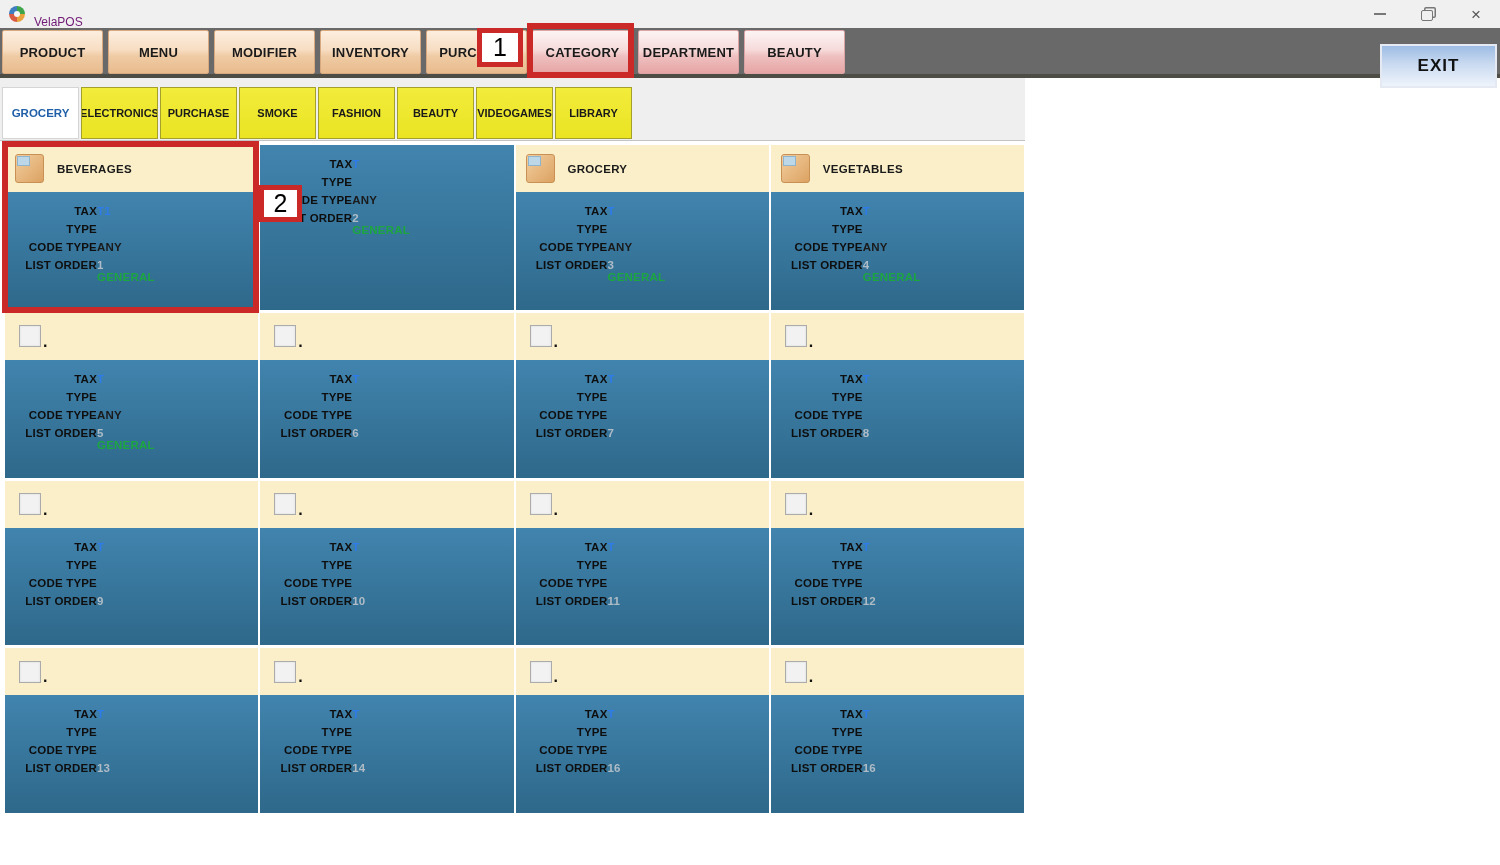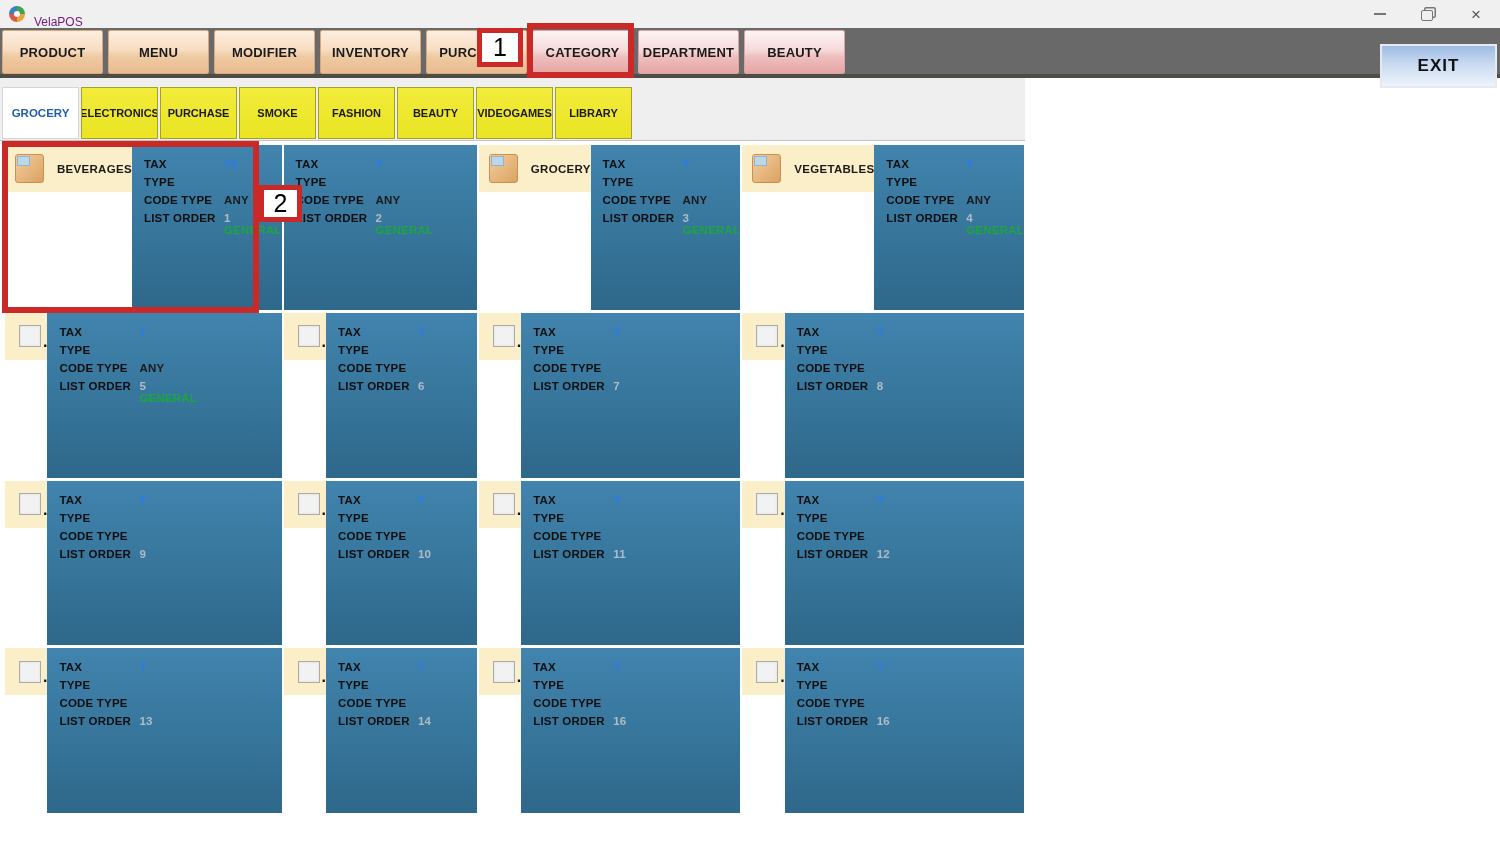--- a/index.html
+++ b/index.html
@@ -40,21 +40,21 @@
   .tabstrip { position:absolute; left:0; top:78px; width:1025px; height:62px;
     background:#EFEFEF; border-bottom:1px solid #C3C3C3; }
   .tabs { position:absolute; left:2px; top:9px; display:flex; gap:2px; }
   .tab { width:77px; height:52px; display:flex; align-items:center; justify-content:center;
     font-weight:bold; font-size:11px; box-sizing:border-box; overflow:hidden; white-space:nowrap; }
   .tab.yellow { background:linear-gradient(#F2EC3B, #EAE423); border:1px solid #A3A02C; color:#1A1A1A; }
   .tab.active { background:#FFFFFF; border:1px solid #D5D5D5; color:#2060A8; font-size:11.5px; }
   
   .grid { position:absolute; left:5px; top:145px; width:1019px; height:668px;
     display:grid; grid-template-columns:repeat(4,1fr); grid-auto-rows:1fr; gap:3px 2px; }
-  .card { display:flex; flex-direction:row; }
+  .card { display:flex; flex-direction:column;text-align:right; }
   .card-header { height:47px; background:#FAEFC9; display:flex; align-items:center;
     padding-left:10px; box-sizing:border-box; }
   .folder-icon { width:27px; height:27px; border-radius:3px; flex:0 0 auto;
     background:linear-gradient(135deg,#F2CE9E,#DCA262); border:1px solid #C89055; position:relative; }
   .folder-icon::before { content:''; position:absolute; left:1px; top:1px; width:11px; height:8px;
     background:#BCD8E8; border:1px solid #8FB4CC; }
   .empty-check { width:20px; height:20px; flex:0 0 auto; background:#F2F2F2;
     border:1px solid #ABABAB; margin-left:4px; box-shadow:inset 0 0 2px #D8D8D8; }
   .dot { font-weight:bold; color:#111; margin-left:2px; align-self:flex-end; margin-bottom:9px; }
   .card-title { margin-left:13px; font-weight:bold; font-size:11.5px; color:#1A1A1A; letter-spacing:0.3px; }

